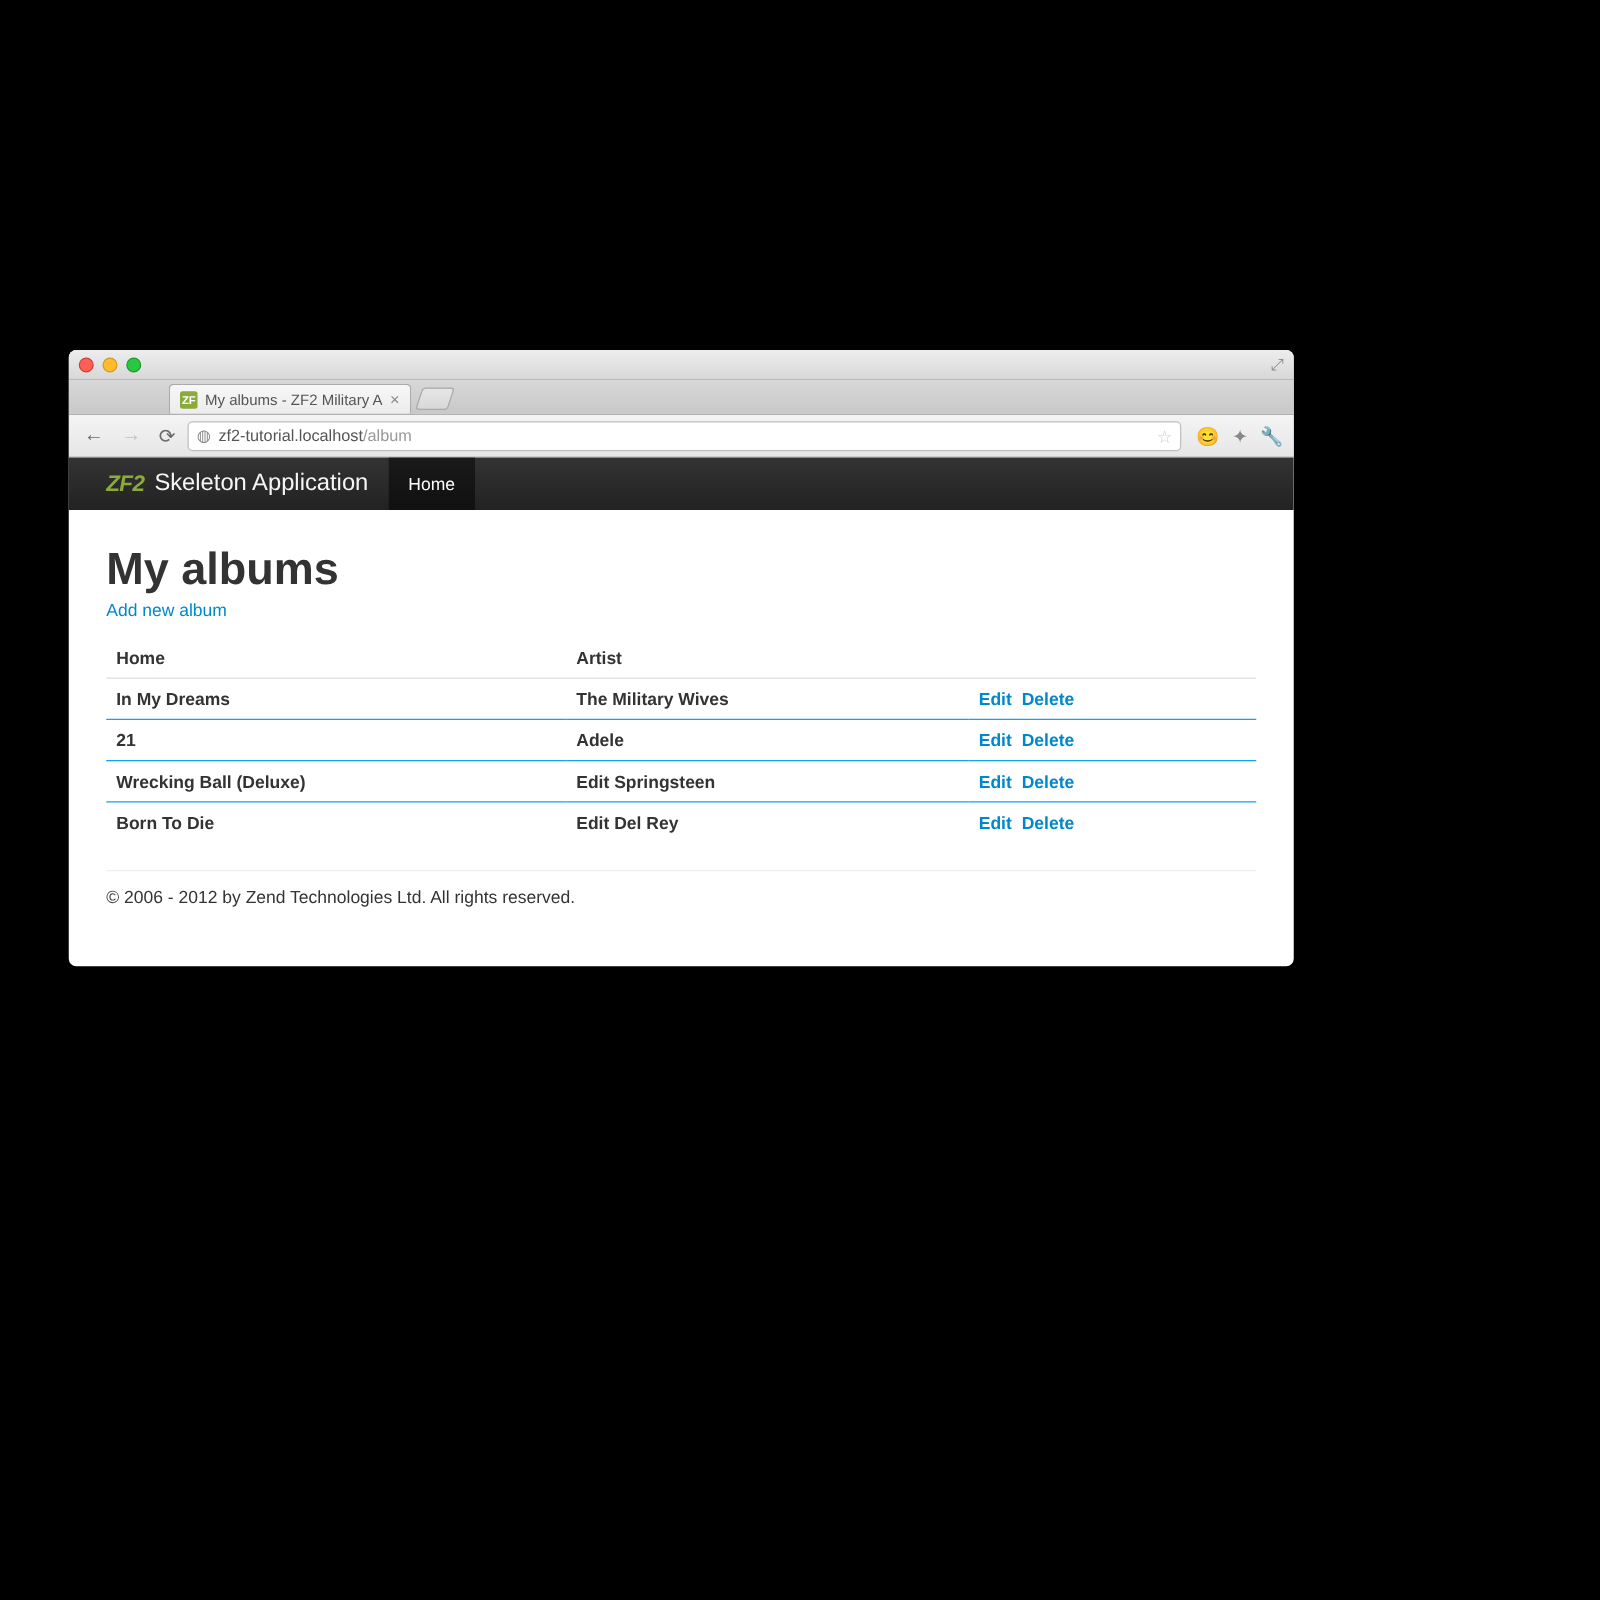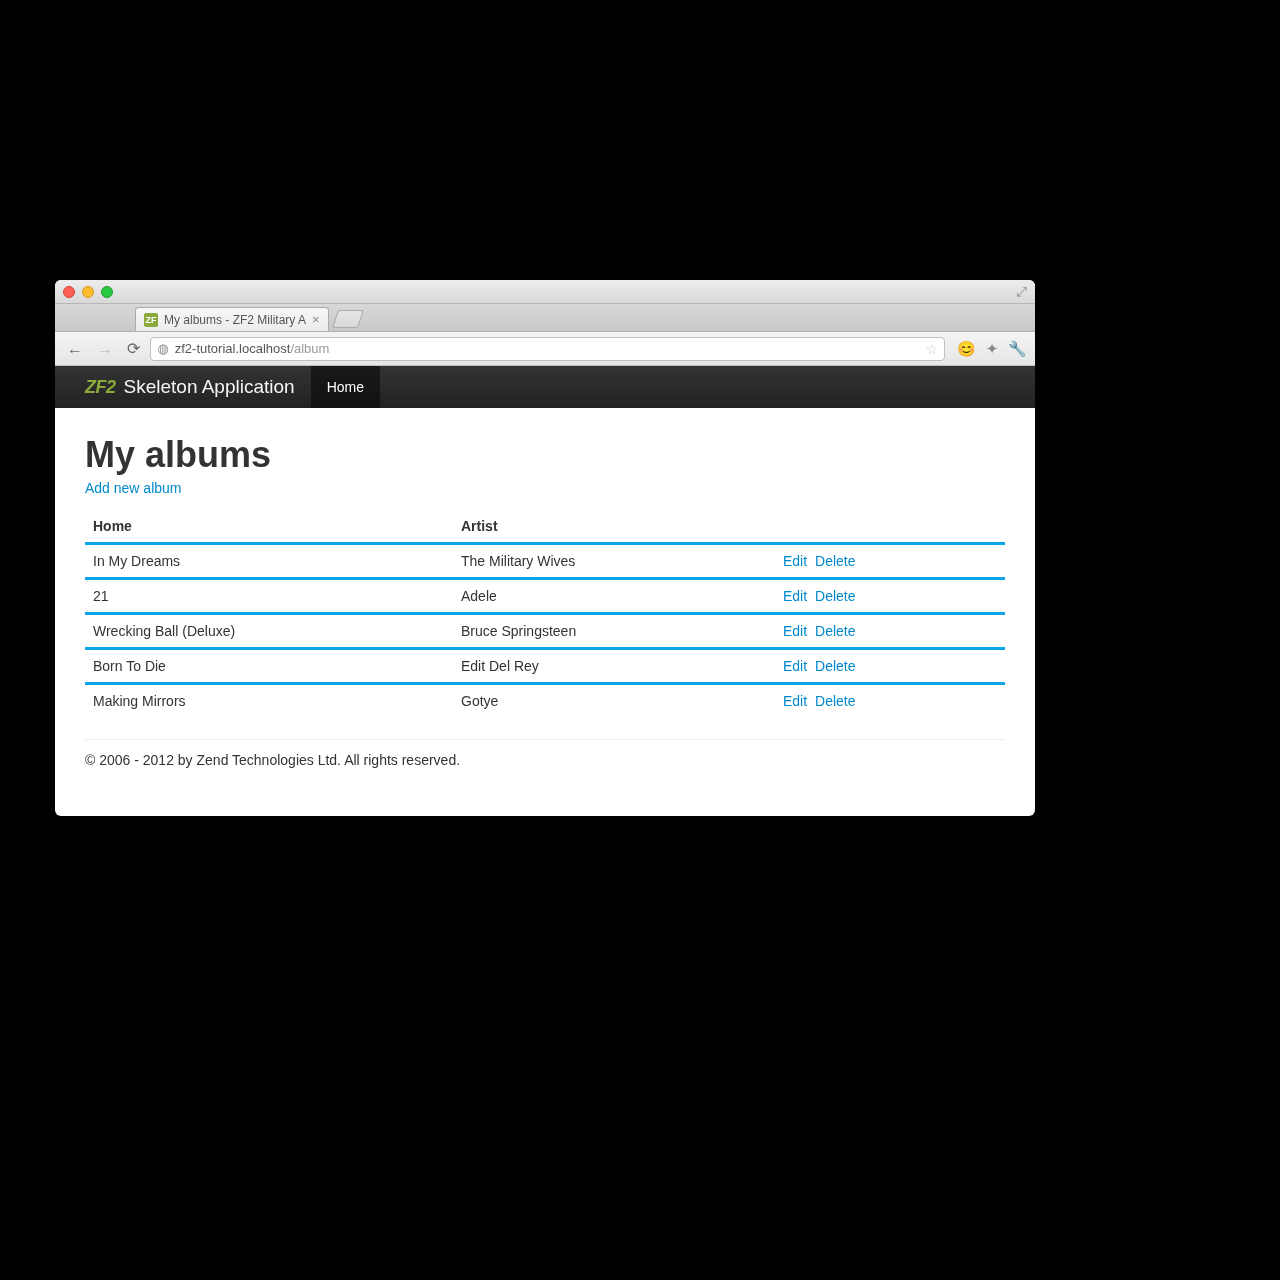--- a/index.html
+++ b/index.html
@@ -93,21 +93,21 @@
   }
   .brand { display:flex; align-items:center; gap:8px; padding:0 16px 0 30px; font-size:19px; color:#f5f5f5; font-weight:300;}
   .brand .zf2logo { font-weight:800; font-style:italic; color:#8aaa3a; font-size:18px; letter-spacing:-0.5px;}
   .navitem { height:100%; display:flex; align-items:center; padding:0 16px; color:#fff; font-size:14px;}
   .navitem.active { background: rgba(0,0,0,0.5);}
   
   .page { padding: 16px 30px 24px; }
   h1 { font-size: 36px; font-weight:700; color:#333; margin-top:10px; margin-bottom:4px;}
   .addlink { color:#08c; font-size:14px; text-decoration:none;}
   table { width:100%; border-collapse:collapse; margin-top:14px;}
-  th, td { text-align:left; padding:8px 8px; border-top:3px solid #0ea5e9; font-size:14px;}
+  th, td { text-align:left; padding:8px 8px; border-top:1px solid #0ea5e9; font-size:14px;font-weight:bold;}
   thead th { border-top:none; border-bottom:1px solid #ddd; font-weight:700;}
   th:first-child, td:first-child { width:40%; }
   th:nth-child(2), td:nth-child(2) { width:35%;margin-left:28px; }
   td.actions { text-align:left; }
   td.actions a { color:#08c; text-decoration:none; margin-right:4px;}
   hr { border:none; border-top:1px solid #eee; margin:22px 0 12px;}
   .footer { color:#333; font-size:14px; padding-bottom:24px;}
 </style>
 </head>
 <body>
@@ -184,42 +184,34 @@
         <tr>
           <td>21</td>
           <td>Adele</td>
           <td class="actions">
             <a href="#">Edit</a>
             <a href="#">Delete</a>
           </td>
         </tr>
         <tr>
           <td>Wrecking Ball (Deluxe)</td>
-          <td>Bruce Springsteen</td>
+          <td>Edit Springsteen</td>
           <td class="actions">
             <a href="#">Edit</a>
             <a href="#">Delete</a>
           </td>
         </tr>
         <tr>
           <td>Born To Die</td>
           <td>Edit Del Rey</td>
           <td class="actions">
             <a href="#">Edit</a>
             <a href="#">Delete</a>
           </td>
         </tr>
-        <tr>
-          <td>Making Mirrors</td>
-          <td>Gotye</td>
-          <td class="actions">
-            <a href="#">Edit</a>
-            <a href="#">Delete</a>
-          </td>
-        </tr>
       </tbody>
     </table>
 
     <hr>
     <div class="footer">© 2006 - 2012 by Zend Technologies Ltd. All rights reserved.</div>
   </div>
 
 </div>
 
 </body></html>

